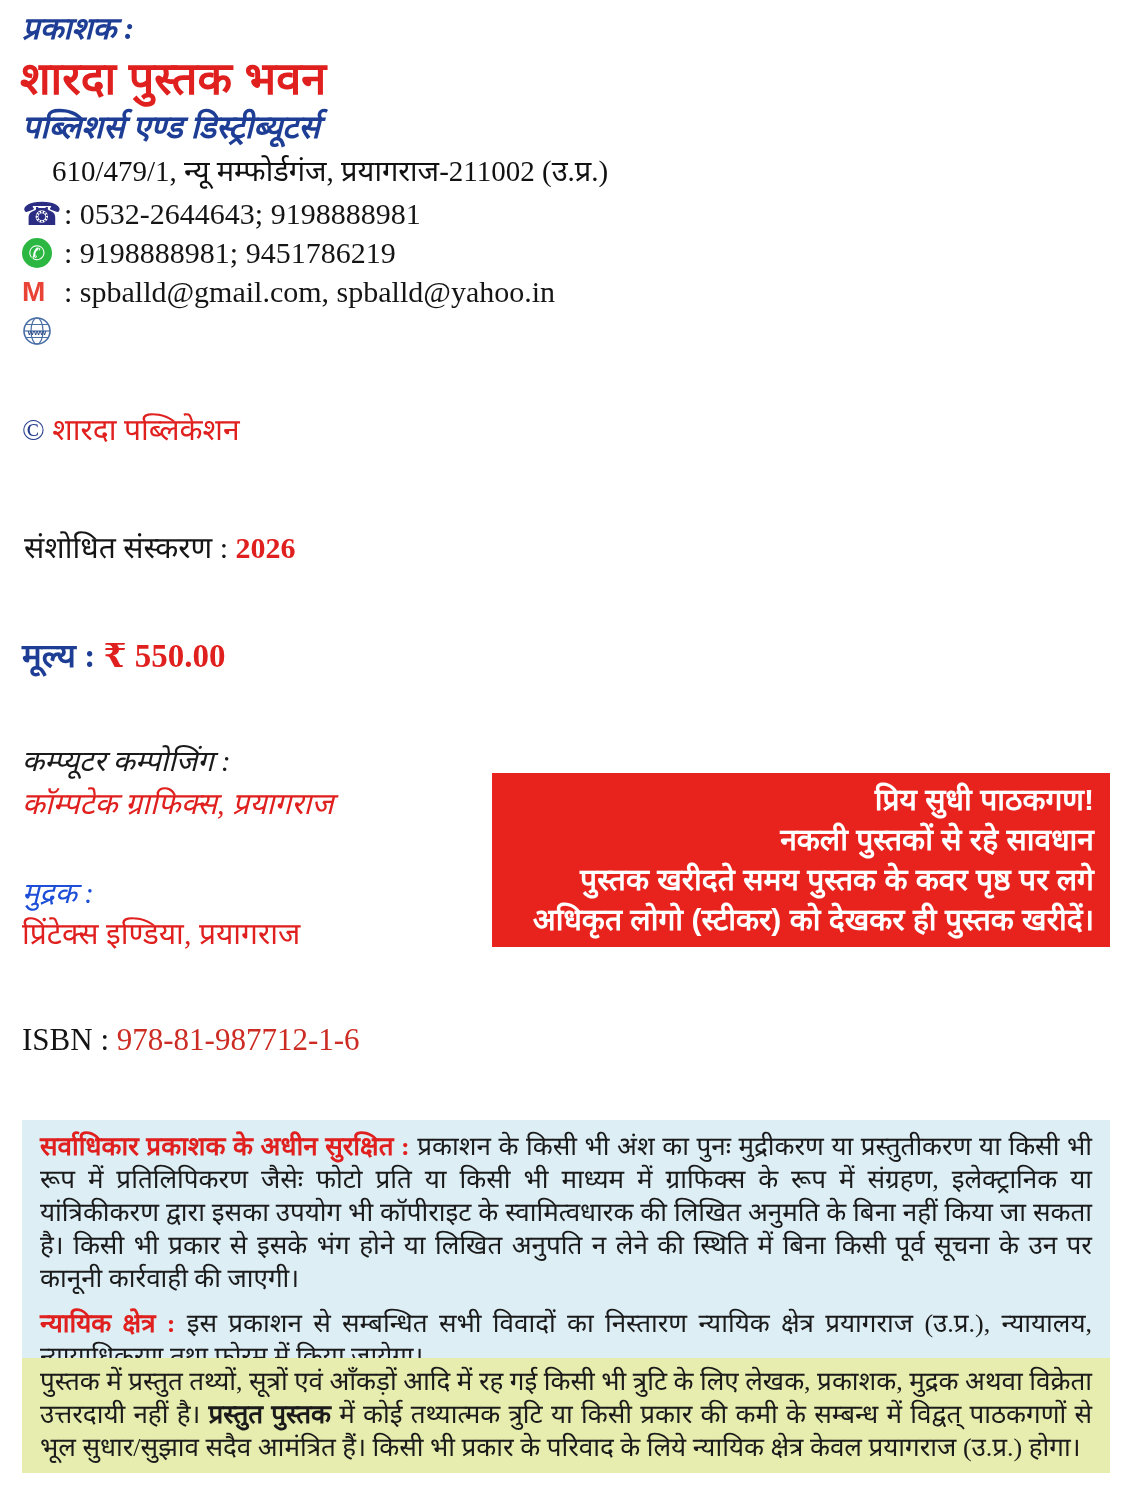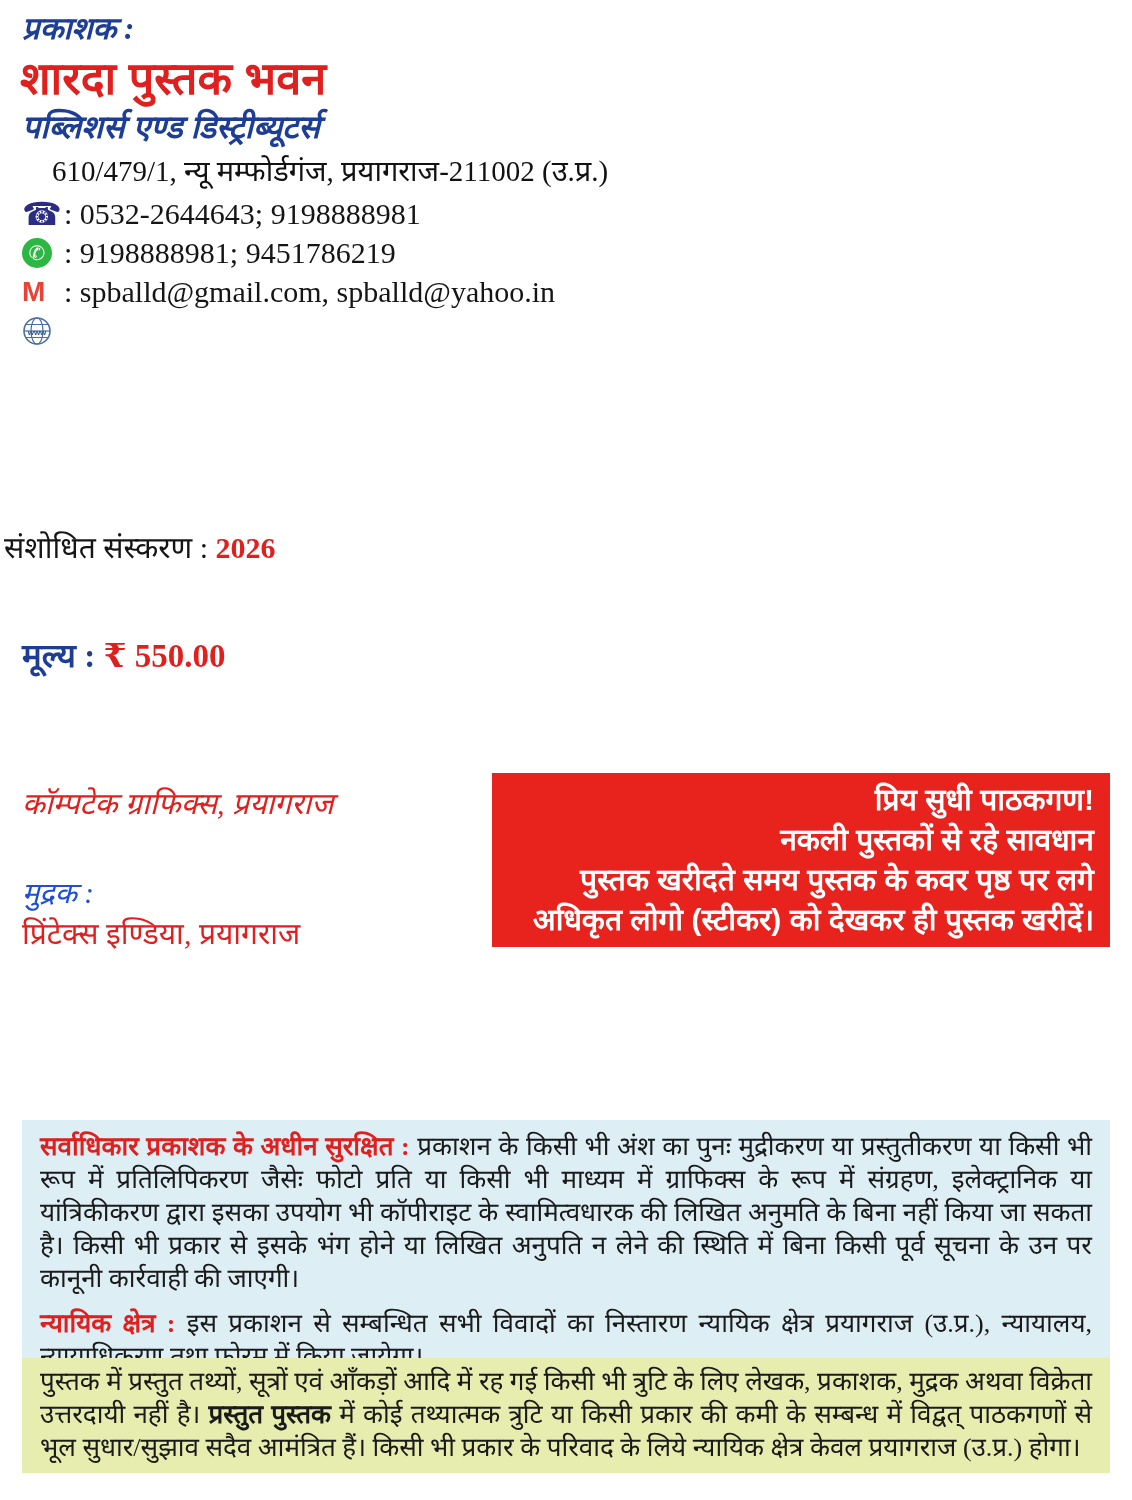--- a/index.html
+++ b/index.html
@@ -48,21 +48,21 @@
   .gmail-glyph{
     font-family:"Liberation Sans","DejaVu Sans",sans-serif;
     font-weight:bold;font-size:28px;color:#e94335;line-height:1;
   }
   .globe-wrap{width:30px;height:30px;position:relative;}
   .globe-wrap svg{display:block;}
   .contact-text{font-size:30px;color:#151515;}
   .copyright-line{left:22px;top:408px;font-size:30px;}
   .copyright-symbol{color:#223a8c;}
   .copyright-text{color:#e0201e;}
-  .edition-line{left:4px;top:526px;font-size:30px;color:#151515;}
+  .edition-line{left:24px;top:526px;font-size:30px;color:#151515;}
   .edition-year{color:#e0201e;font-weight:bold;}
   .price-line{left:22px;top:632px;font-size:33px;font-weight:bold;}
   .price-label{color:#1e3e96;}
   .price-value{color:#e0201e;}
   .composing-label{left:22px;top:740px;font-style:italic;font-size:29px;color:#1a1a1a;}
   .composing-value{left:22px;top:782px;font-size:30px;color:#e0201e;font-style:italic;}
   .printer-label{left:22px;top:872px;font-style:italic;font-size:29px;color:#1d4ed8;}
   .printer-value{left:22px;top:912px;font-size:30px;color:#e0201e;}
   .warning-box{
     left:492px;top:773px;width:618px;height:174px;
@@ -139,43 +139,52 @@
             <line x1="2" y1="15" x2="28" y2="15" stroke="#4a6fa5" stroke-width="1.2"></line>
             <line x1="4" y1="8.5" x2="26" y2="8.5" stroke="#4a6fa5" stroke-width="1"></line>
             <line x1="4" y1="21.5" x2="26" y2="21.5" stroke="#4a6fa5" stroke-width="1"></line>
             <text x="15" y="18.5" text-anchor="middle" font-size="8" font-family="Liberation Sans, sans-serif" fill="#2b4f86" font-weight="bold">www</text>
           </svg>
         </span>
       </span>
     </div>
   </div>
 
+  <div class="abs copyright-line">
+    <span class="copyright-symbol">©</span>
+    <span class="copyright-text">शारदा पब्लिकेशन</span>
+  </div>
 
   <div class="abs edition-line">
     <span>संशोधित संस्करण :</span>
     <span class="edition-year">2026</span>
   </div>
 
   <div class="abs price-line">
     <span class="price-label">मूल्य :</span>
     <span class="price-value">₹ 550.00</span>
   </div>
 
+  <div class="abs composing-label">कम्प्यूटर कम्पोजिंग :</div>
   <div class="abs composing-value">कॉम्पटेक ग्राफिक्स, प्रयागराज</div>
 
   <div class="abs printer-label">मुद्रक :</div>
   <div class="abs warning-box">
     <div>प्रिय सुधी पाठकगण!</div>
     <div>नकली पुस्तकों से रहे सावधान</div>
     <div>पुस्तक खरीदते समय पुस्तक के कवर पृष्ठ पर लगे</div>
     <div>अधिकृत लोगो (स्टीकर) को देखकर ही पुस्तक खरीदें।</div>
   </div>
 
   <div class="abs printer-value">प्रिंटेक्स इण्डिया, प्रयागराज</div>
 
+  <div class="abs isbn-line">
+    <span class="isbn-label">ISBN :</span>
+    <span class="isbn-value">978-81-987712-1-6</span>
+  </div>
 
   <div class="abs rights-box">
     <p>
       <span class="lead-red">सर्वाधिकार प्रकाशक के अधीन सुरक्षित :</span>
       <span>प्रकाशन के किसी भी अंश का पुनः मुद्रीकरण या प्रस्तुतीकरण या किसी भी रूप में प्रतिलिपिकरण जैसेः फोटो प्रति या किसी भी माध्यम में ग्राफिक्स के रूप में संग्रहण, इलेक्ट्रानिक या यांत्रिकीकरण द्वारा इसका उपयोग भी कॉपीराइट के स्वामित्वधारक की लिखित अनुमति के बिना नहीं किया जा सकता है। किसी भी प्रकार से इसके भंग होने या लिखित अनुपति न लेने की स्थिति में बिना किसी पूर्व सूचना के उन पर कानूनी कार्रवाही की जाएगी।</span>
     </p>
     <p>
       <span class="lead-red">न्यायिक क्षेत्र :</span>
       <span>इस प्रकाशन से सम्बन्धित सभी विवादों का निस्तारण न्यायिक क्षेत्र प्रयागराज (उ.प्र.), न्यायालय, न्यायाधिकरण तथा फोरम में किया जायेगा।</span>
     </p>

